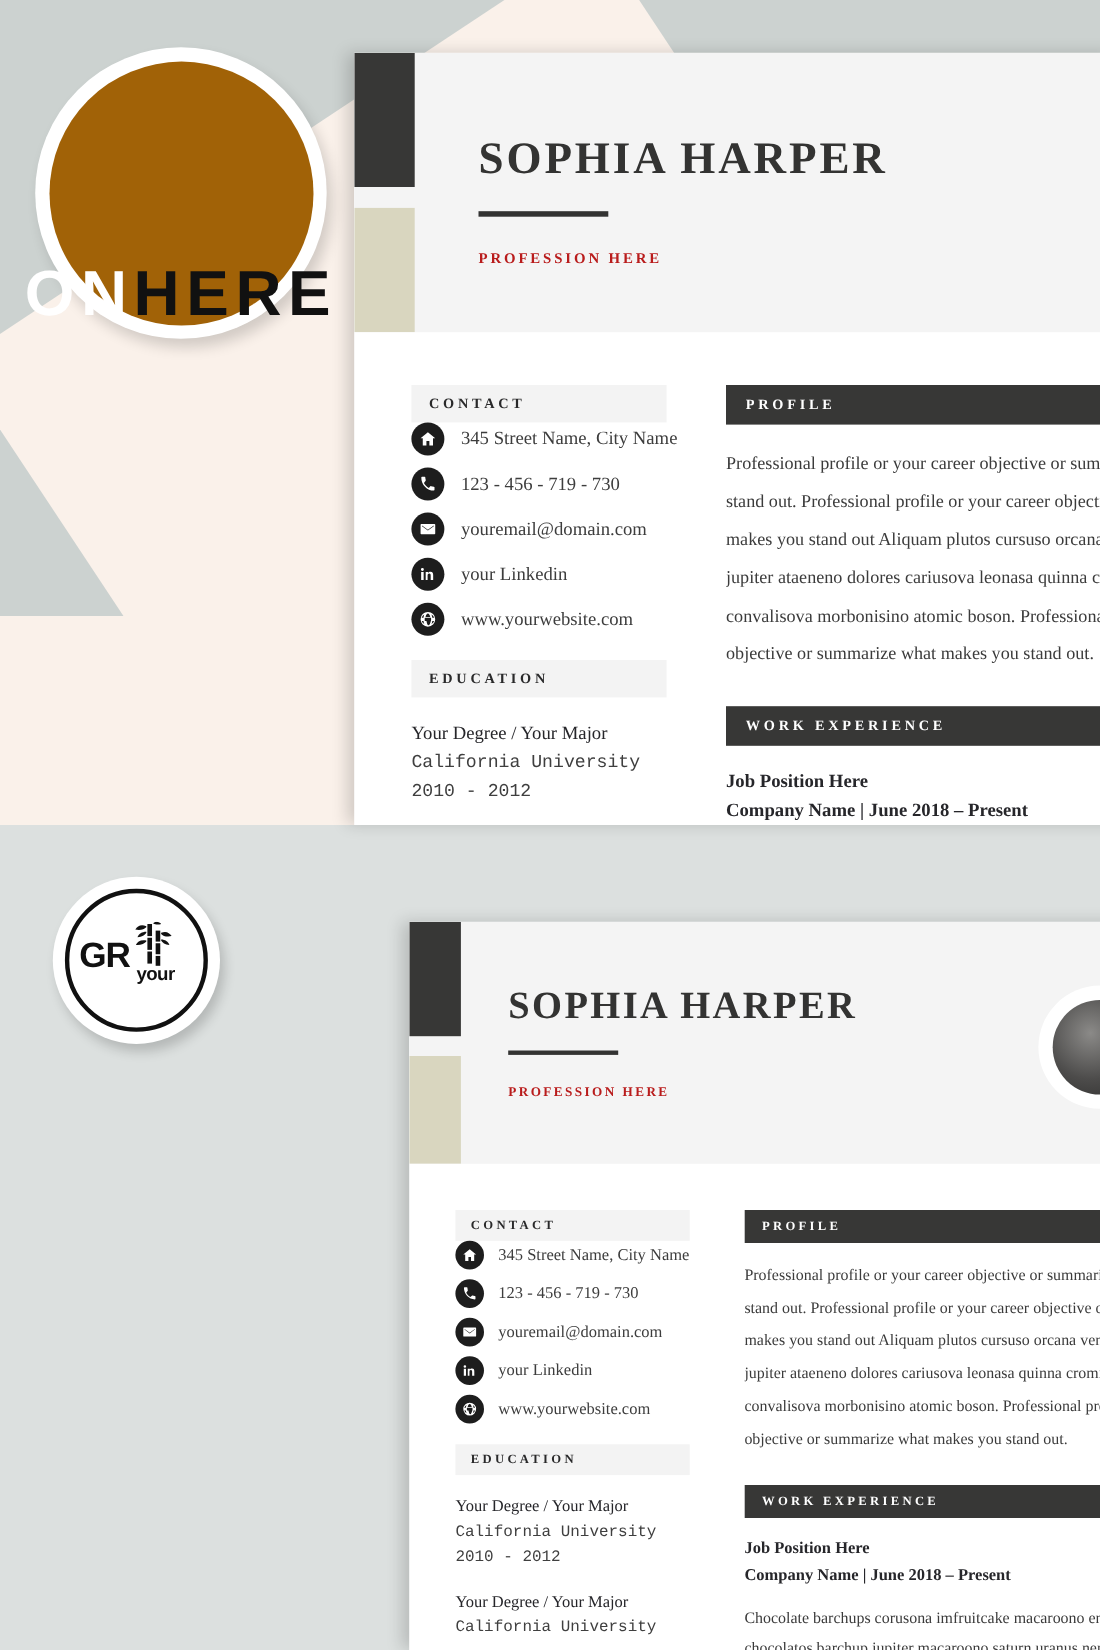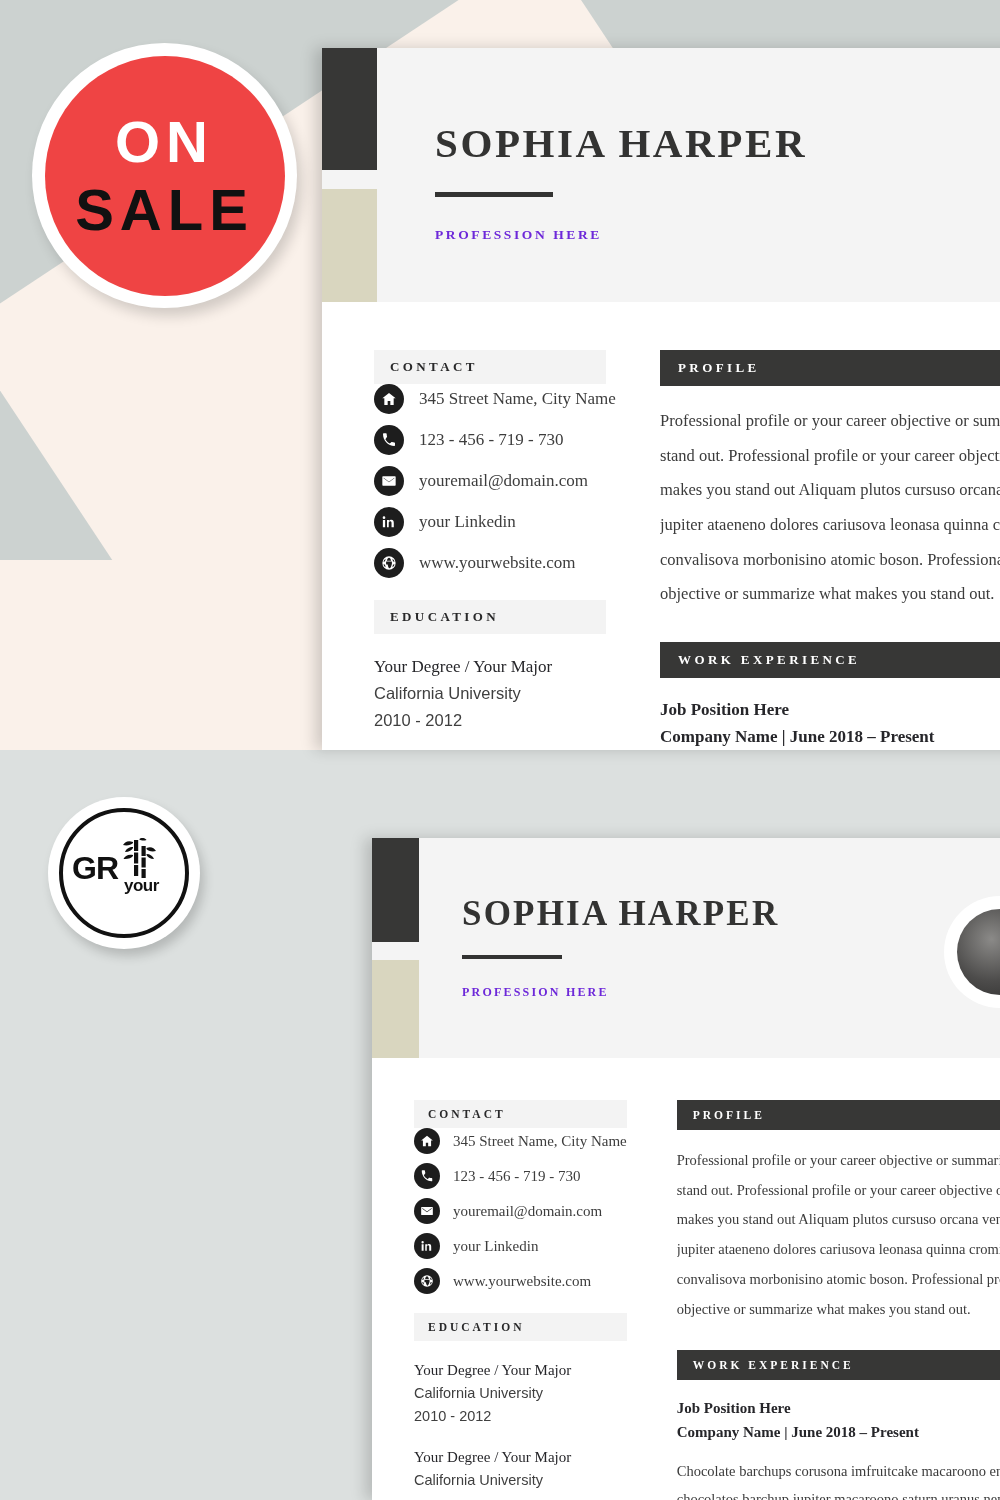--- a/index.html
+++ b/index.html
@@ -79,21 +79,21 @@
     width: 118px; height: 5px; background: #333332; margin-top: 28px;
   }
   .resume.bottom .name-rule { width: 100px; height: 4px; margin-top: 24px; }
 
   .profession {
     margin-top: 30px;
     font-family: "Liberation Serif", serif;
     font-weight: 700;
     font-size: 13.5px;
     letter-spacing: 2.6px;
-    color: #6d28d9;
+    color: #b91c1c;
     white-space: nowrap;
   }
   .resume.bottom .profession { font-size: 12px; letter-spacing: 2.2px; margin-top: 26px; }
 
   .photo-circle {
     position: absolute; right: -24px; top: 58px;
     width: 112px; height: 112px; border-radius: 50%;
     background: #ffffff;
     display: flex; align-items: center; justify-content: center;
   }
@@ -171,21 +171,21 @@
   .edu-block { margin-top: 22px; }
   .resume.bottom .edu-block { margin-top: 19px; }
   .edu-entry { margin-bottom: 20px; }
   .resume.bottom .edu-entry { margin-bottom: 17px; }
   .edu-degree {
     font-family: "Liberation Serif", serif;
     font-weight: 400; font-size: 17px; color: #26262a; line-height: 1.55;
   }
   .resume.bottom .edu-degree { font-size: 15px; }
   .edu-line {
-    font-family: Liberation Sans, sans-serif;
+    font-family: Liberation Mono, monospace;
     font-size: 16.5px; color: #3f3f3f; line-height: 1.6;
   }
   .resume.bottom .edu-line { font-size: 14.5px; }
 
   
   .profile-text {
     margin-top: 18px;
     font-family: "Liberation Serif", serif;
     font-size: 16.5px;
     color: #3b3b3b;
@@ -223,23 +223,23 @@
   
   .sale-badge {
     position: absolute; left: 32px; top: 43px;
     width: 265px; height: 265px; border-radius: 50%;
     background: #ffffff;
     box-shadow: 5px 8px 13px rgba(0,0,0,0.16);
     display: flex; align-items: center; justify-content: center;
   }
   .sale-inner {
     width: 240px; height: 240px; border-radius: 50%;
-    background: #ef4444;
-    display: flex; flex-direction: column;
-    align-items: center; justify-content: center;
+    background: #a16207;
+    display: flex; flex-direction: row;
+    align-items: flex-end; justify-content: center;
   }
   .sale-on {
     font-family: "Liberation Sans", sans-serif;
     font-weight: 700; font-size: 58px; letter-spacing: 6px;
     color: #ffffff; line-height: 1;
   }
   .sale-sale {
     font-family: "Liberation Sans", sans-serif;
     font-weight: 700; font-size: 58px; letter-spacing: 6px;
     color: #111111; line-height: 1; margin-top: 10px;
@@ -479,21 +479,21 @@
           </div>
 
         </div>
       </div>
     </div>
   </div>
 
   <div class="sale-badge">
     <div class="sale-inner">
       <div class="sale-on">ON</div>
-      <div class="sale-sale">SALE</div>
+      <div class="sale-sale">HERE</div>
     </div>
   </div>
 
   <div class="gr-badge">
     <div class="gr-ring">
       <div class="gr-mark">
         <span class="gr-gr">GR</span>
         <span class="gr-bamboo">
           <svg width="44" height="48" viewBox="0 0 44 48">
             <rect x="17" y="2" width="4.2" height="11" fill="#111"></rect>

